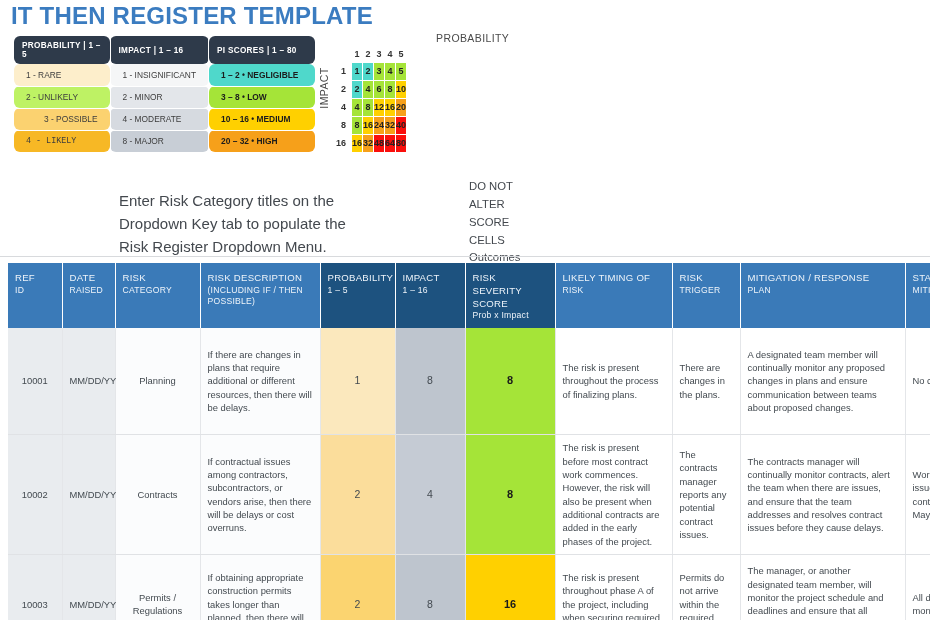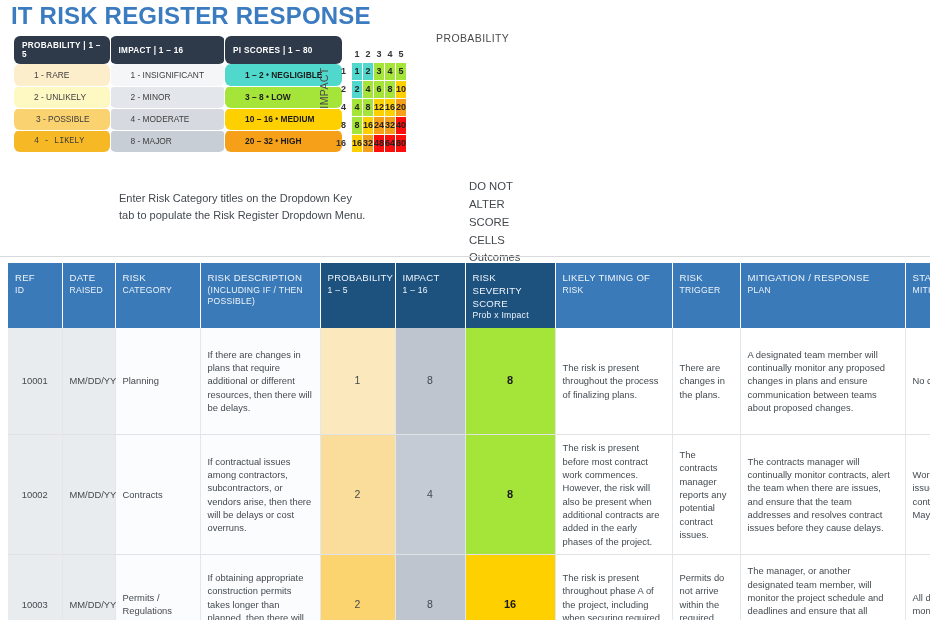--- a/index.html
+++ b/index.html
@@ -38,21 +38,21 @@
     letter-spacing: 0.3px;
     text-align: left;
     padding: 5px 8px;
     height: 18px;
     border-right: 1px solid #ffffff;
   }
   .legend th:last-child { border-right: none; }
   .legend td {
     font-size: 8.4px;
     height: 22px;
-    padding: 0 20px;
+    padding: 0 12px;
     color: #3d3d3d;
     white-space: nowrap;
     border-right: 1px solid #ffffff;
     border-bottom: 1px solid #ffffff;
   }
   .legend td:last-child { border-right: none; }
   .legend .c1 { width: 96px; }
   .legend .c2 { width: 98px; }
   .legend .c3 { width: 106px; }
   .legend td.score { font-weight: bold; color: #1c1c1c; }
@@ -88,21 +88,21 @@
     width: 55px; height: 18px;
     font-size: 9px; font-weight: bold; color: #222;
     text-align: center;
     border: 1px solid #ffffff;
   }
 
   
   .note-left {
     position: absolute; left: 119px; top: 190px;
     width: 250px;
-    font-size: 11px; line-height: 1.52; color: #43484e;
+    font-size: 15px; line-height: 1.52; color: #43484e;
   }
   .note-right {
     position: absolute; left: 469px; top: 178px;
     width: 72px;
     font-size: 11.3px; line-height: 1.58; color: #43484e;
   }
   .hrule {
     position: absolute; left: 0; top: 256px; width: 930px;
     border-top: 1px solid #d8dadd;
   }
@@ -136,21 +136,21 @@
     vertical-align: middle;
     padding: 6px 7px;
     border-right: 1px solid #e4e6e9;
     border-bottom: 1px solid #e0e2e5;
     background: #ffffff;
   }
   .reg td.shade { background: #e9ecef; text-align: center; }
   .reg td.num { text-align: center; font-size: 10.5px; }
   .reg td.sev { text-align: center; font-size: 11px; font-weight: bold; color: #1b1b1b; }
   .reg td.desc { background: #fbfcfd; vertical-align: middle; }
-  .reg td.cat { background: #fbfcfd; }
+  .reg td.cat { background: #fbfcfd; text-align: center; }
   .reg tr.r1 td { height: 107px; }
   .reg tr.r2 td { height: 108px; }
   .reg tr.r3 td { height: 100px; }
 
   
   col.c-ref     { width: 54px; }
   col.c-date    { width: 53px; }
   col.c-cat     { width: 85px; }
   col.c-desc    { width: 120px; }
   col.c-prob    { width: 75px; }
@@ -159,21 +159,21 @@
   col.c-time    { width: 117px; }
   col.c-trig    { width: 68px; }
   col.c-mit     { width: 165px; }
   col.c-stat    { width: 143px; }
 </style>
 </head>
 <body>
 
 <div class="page">
 
-  <div class="title">IT RISK REGISTER RESPONSE</div>
+  <div class="title">IT THEN REGISTER TEMPLATE</div>
 
   <table class="legend">
     <colgroup>
         <col class="c1">
         <col class="c2">
         <col class="c3">
       </colgroup>
     <thead>
       <tr>
         <th>PROBABILITY  |  1 – 5</th>
@@ -181,21 +181,21 @@
         <th>PI SCORES  |  1 – 80</th>
       </tr>
     </thead>
     <tbody id="legend-body">
         <tr>
           <td style="background: rgb(253, 238, 203);">1 - RARE</td>
           <td style="background: rgb(245, 246, 247);">1 - INSIGNIFICANT</td>
           <td class="score" style="background: rgb(79, 216, 203);">1 – 2  •  NEGLIGIBLE</td>
         </tr>
         <tr>
-          <td style="background: #fef9c3;">2 - UNLIKELY</td>
+          <td style="background: #bef264;">2 - UNLIKELY</td>
           <td style="background: rgb(227, 230, 234);">2 - MINOR</td>
           <td class="score" style="background: rgb(165, 228, 56);">3 – 8  •  LOW</td>
         </tr>
         <tr>
           <td style="background: rgb(251, 210, 112); text-align: right;">3 - POSSIBLE</td>
           <td style="background: rgb(214, 218, 224);">4 - MODERATE</td>
           <td class="score" style="background: rgb(255, 208, 0);">10 – 16  •  MEDIUM</td>
         </tr>
         <tr>
           <td style="background: rgb(247, 184, 37); font-family: Liberation Mono, monospace;">4 - LIKELY</td>

